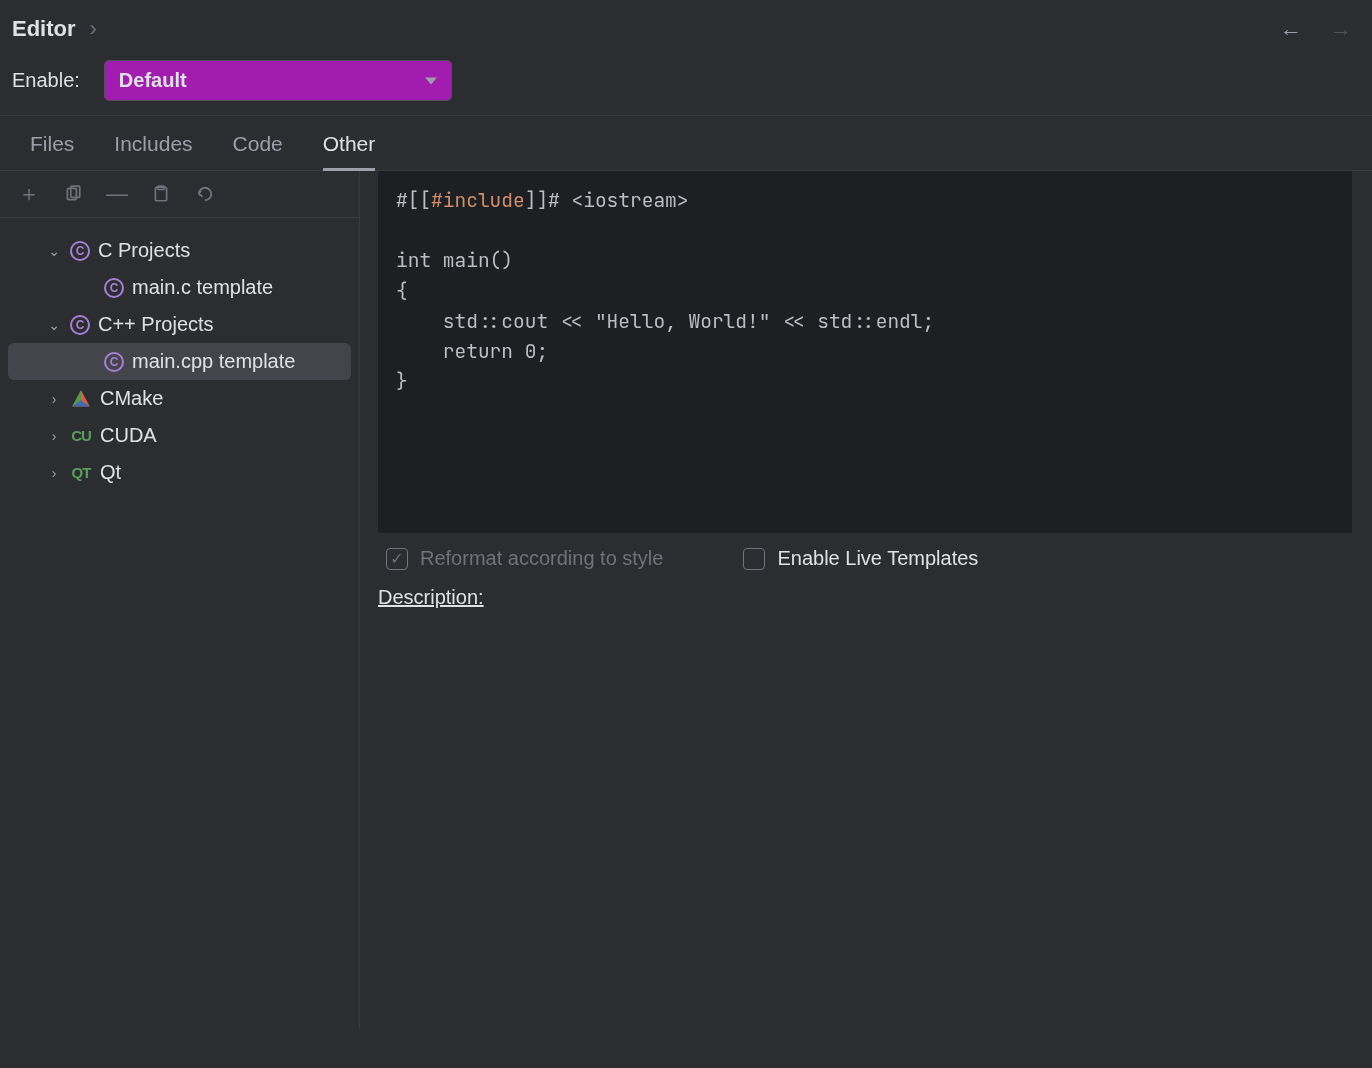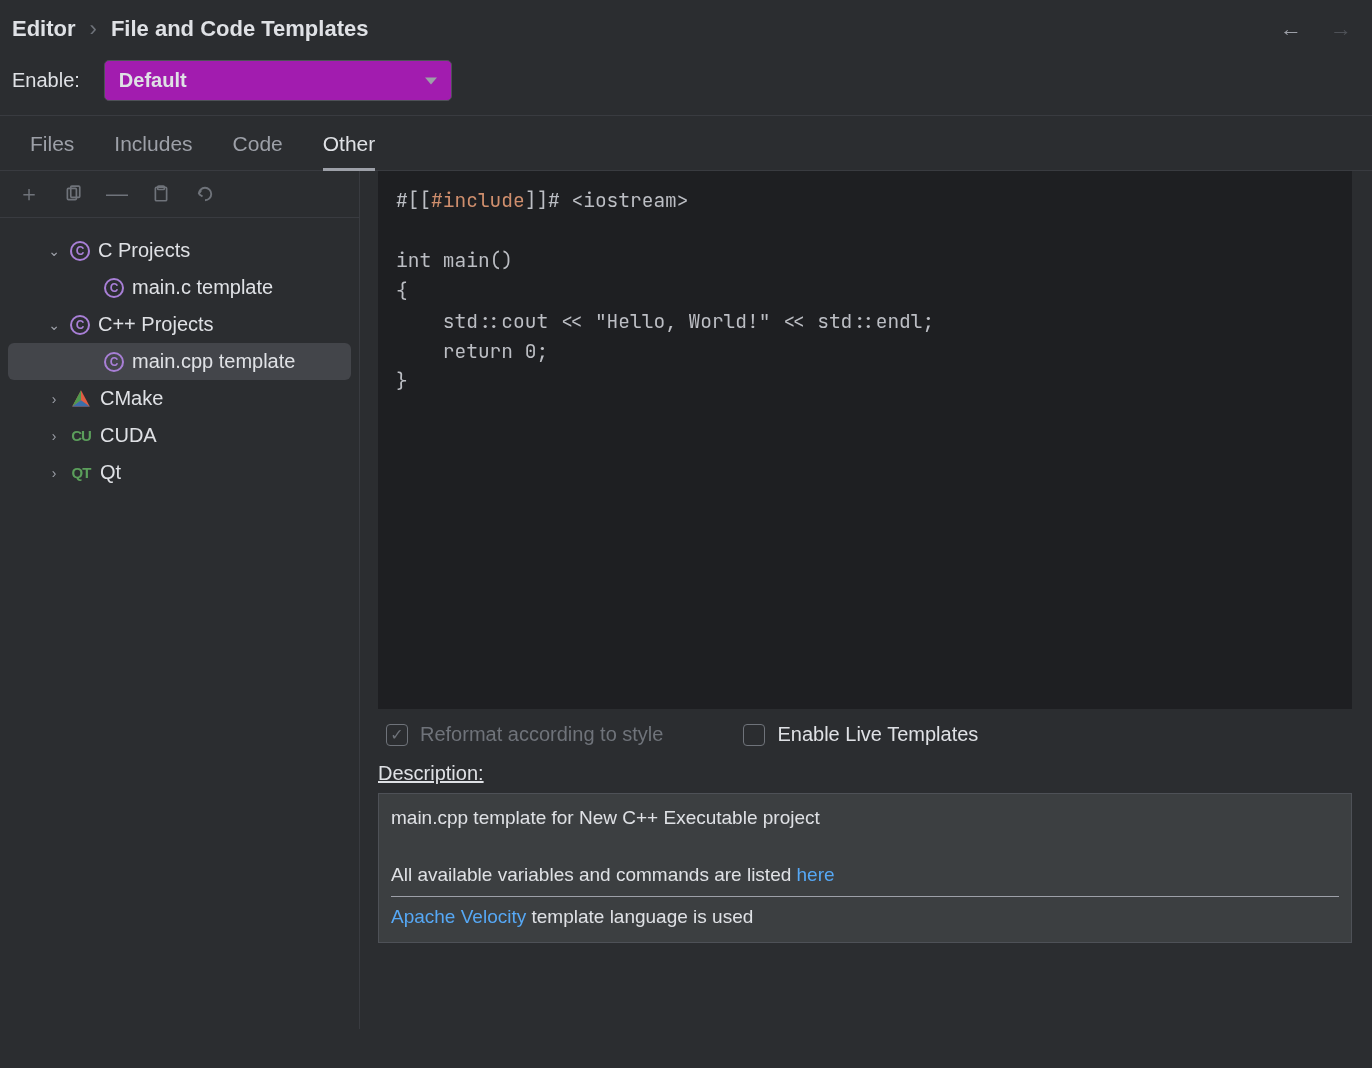--- a/index.html
+++ b/index.html
@@ -148,21 +148,21 @@
 .icon-qt { color: #5b9e5b; font-weight: 700; font-size: 15px; letter-spacing: -1px; }
 .code-area {
   background: #1e1f22;
   margin: 0 20px 0 0;
   margin-top: 0;
   padding: 14px 18px;
   font-family: "JetBrains Mono", Menlo, Consolas, monospace;
   font-size: 19.5px;
   line-height: 1.55;
   color: #bcbec4;
-  height: 538px;
+  height: 362px;
   white-space: pre;
   overflow: auto;
 }
 .kw-orange { color: #cf8e6d; }
 .checkbox-row {
   display: flex;
   gap: 80px;
   padding: 14px 8px 10px 8px;
   align-items: center;
 }
@@ -199,21 +199,20 @@
 .right-col { flex: 1; display: flex; flex-direction: column; padding-top: 0; }
 .right-inner { padding-left: 18px; }
 </style>
 </head>
 <body>
 
 <div class="header">
   <div class="breadcrumb">
     <span>Editor</span>
     <span class="breadcrumb-sep">›</span>
-    <span>File and Code Templates</span>
   </div>
   <div class="nav-arrows">
     <span class="nav-arrow">←</span>
     <span class="nav-arrow disabled">→</span>
   </div>
 </div>
 
 <div class="scheme-row">
   <span class="scheme-label">Enable:</span>
   <div class="scheme-select">
@@ -312,26 +311,15 @@
           <span class="cb-box checked"></span>
           <span>Reformat according to style</span>
         </label>
         <label class="checkbox">
           <span class="cb-box"></span>
           <span>Enable Live Templates</span>
         </label>
       </div>
 
       <div class="desc-label">Description:</div>
-      <div class="desc-box">
-        <div>main.cpp template for New C++ Executable project</div>
-        <br>
-        <div>
-          <span>All available variables and commands are listed </span><span class="link">here</span>
-        </div>
-        <hr>
-        <div>
-          <span class="link">Apache Velocity</span><span> template language is used</span>
-        </div>
-      </div>
     </div>
   </div>
 </div>
 
 </body></html>

